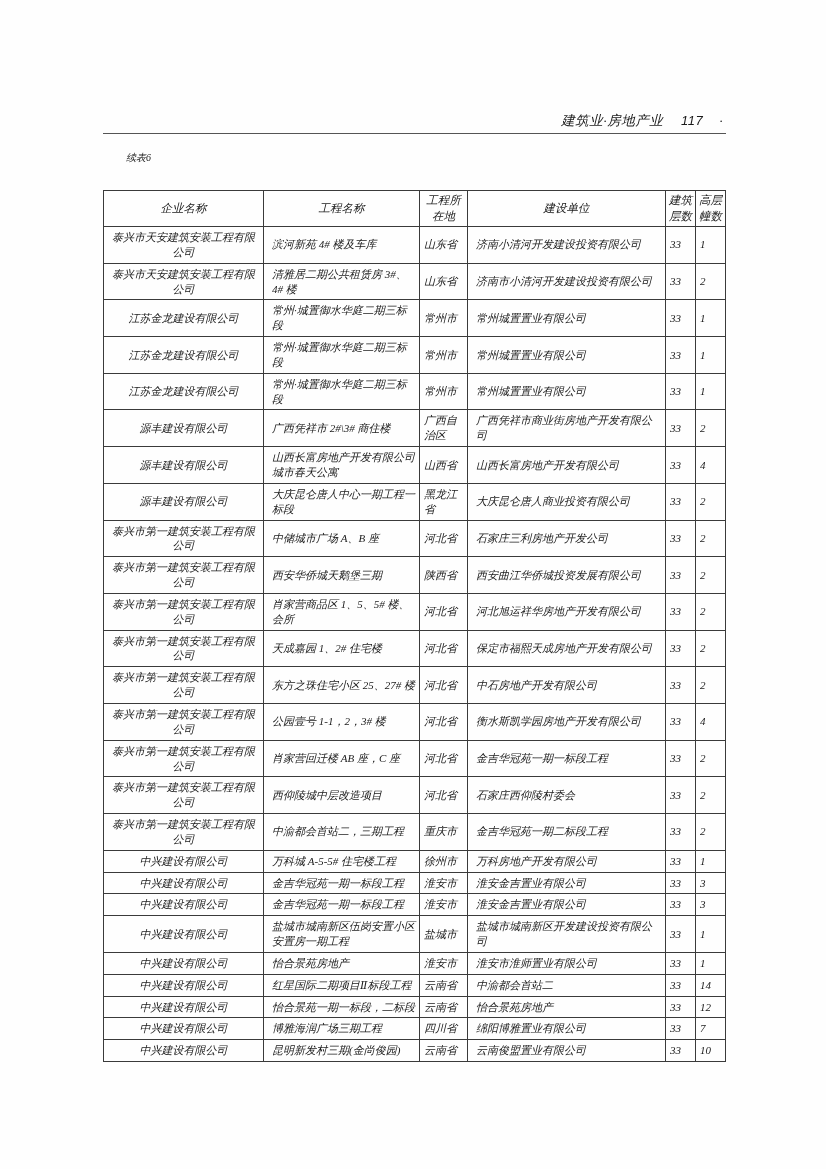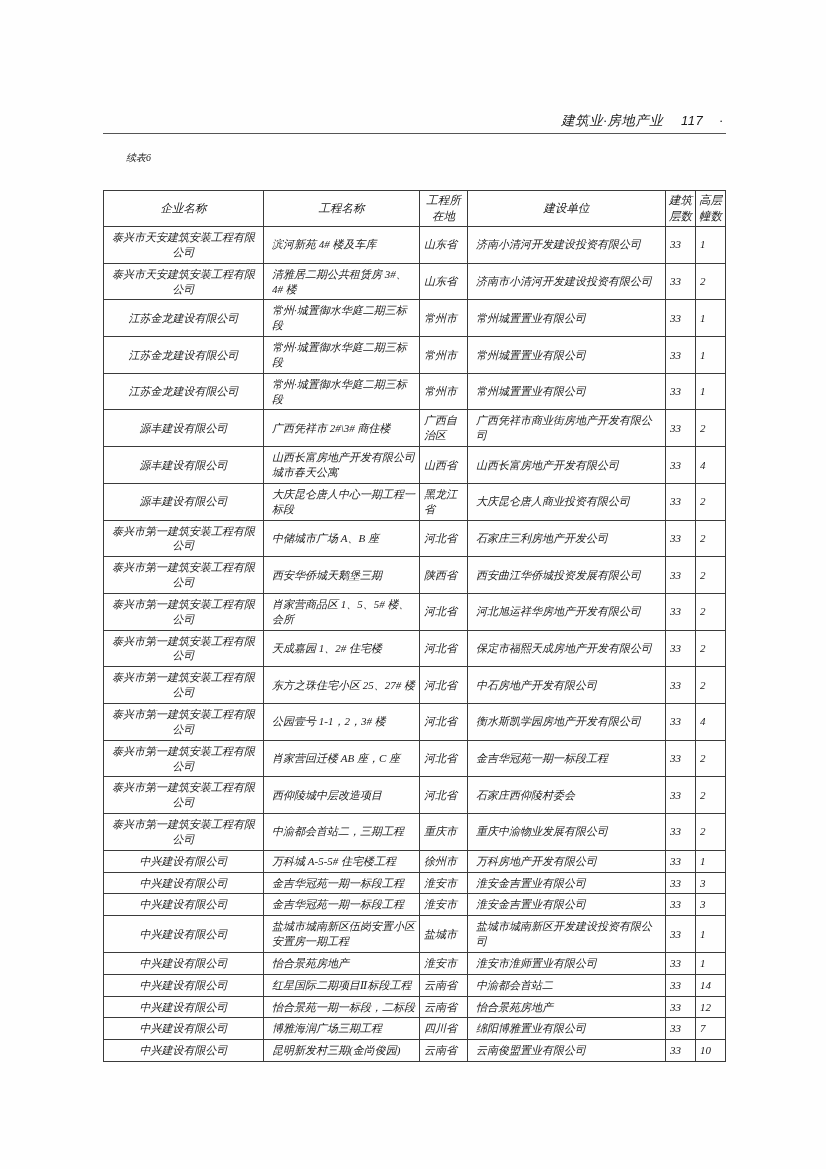--- a/index.html
+++ b/index.html
@@ -271,21 +271,21 @@
             <td class="c-project">西仰陵城中层改造项目</td>
             <td class="c-place">河北省</td>
             <td class="c-owner">石家庄西仰陵村委会</td>
             <td class="c-floors">33</td>
             <td class="c-blocks">2</td>
           </tr>
           <tr>
             <td class="c-company">泰兴市第一建筑安装工程有限公司</td>
             <td class="c-project">中渝都会首站二，三期工程</td>
             <td class="c-place">重庆市</td>
-            <td class="c-owner">重庆中渝物业发展有限公司</td>
+            <td class="c-owner">金吉华冠苑一期二标段工程</td>
             <td class="c-floors">33</td>
             <td class="c-blocks">2</td>
           </tr>
           <tr>
             <td class="c-company">中兴建设有限公司</td>
             <td class="c-project">万科城 A-5-5# 住宅楼工程</td>
             <td class="c-place">徐州市</td>
             <td class="c-owner">万科房地产开发有限公司</td>
             <td class="c-floors">33</td>
             <td class="c-blocks">1</td>

